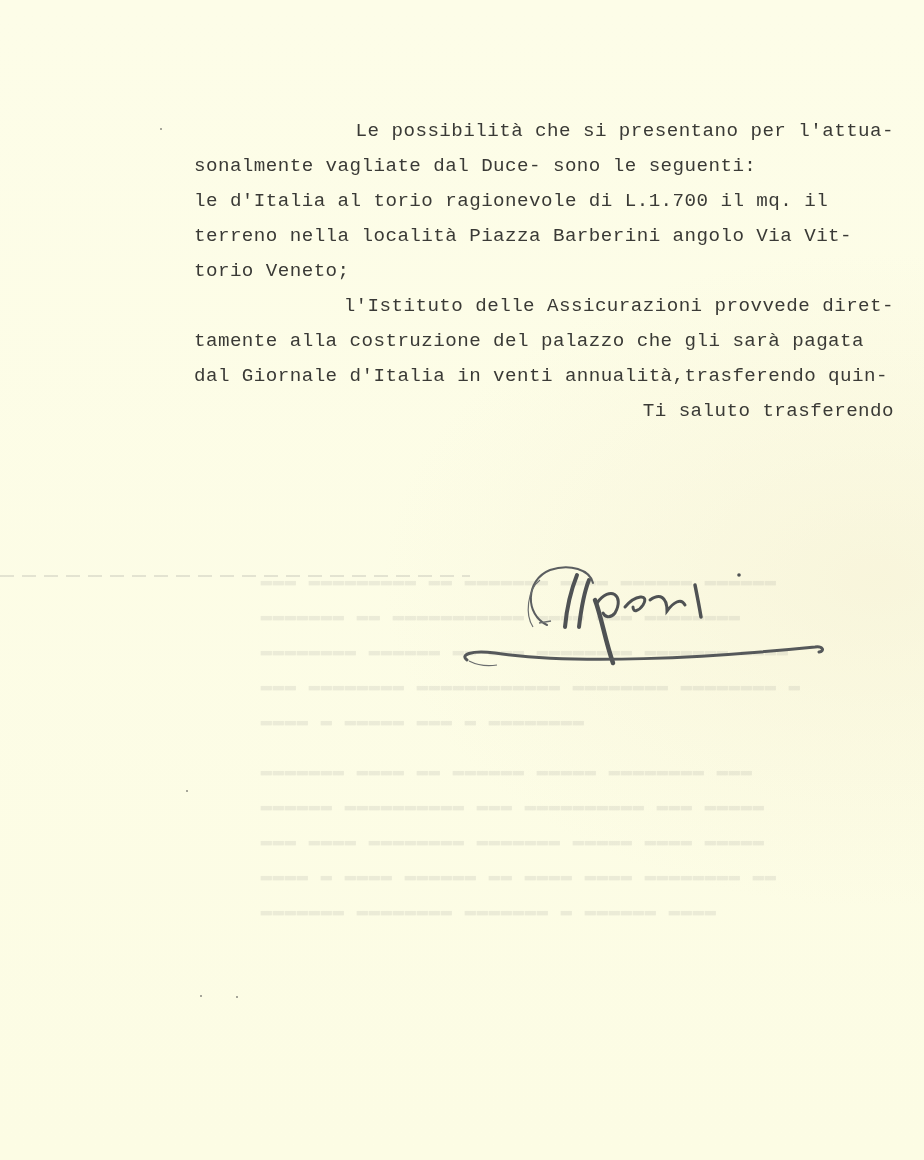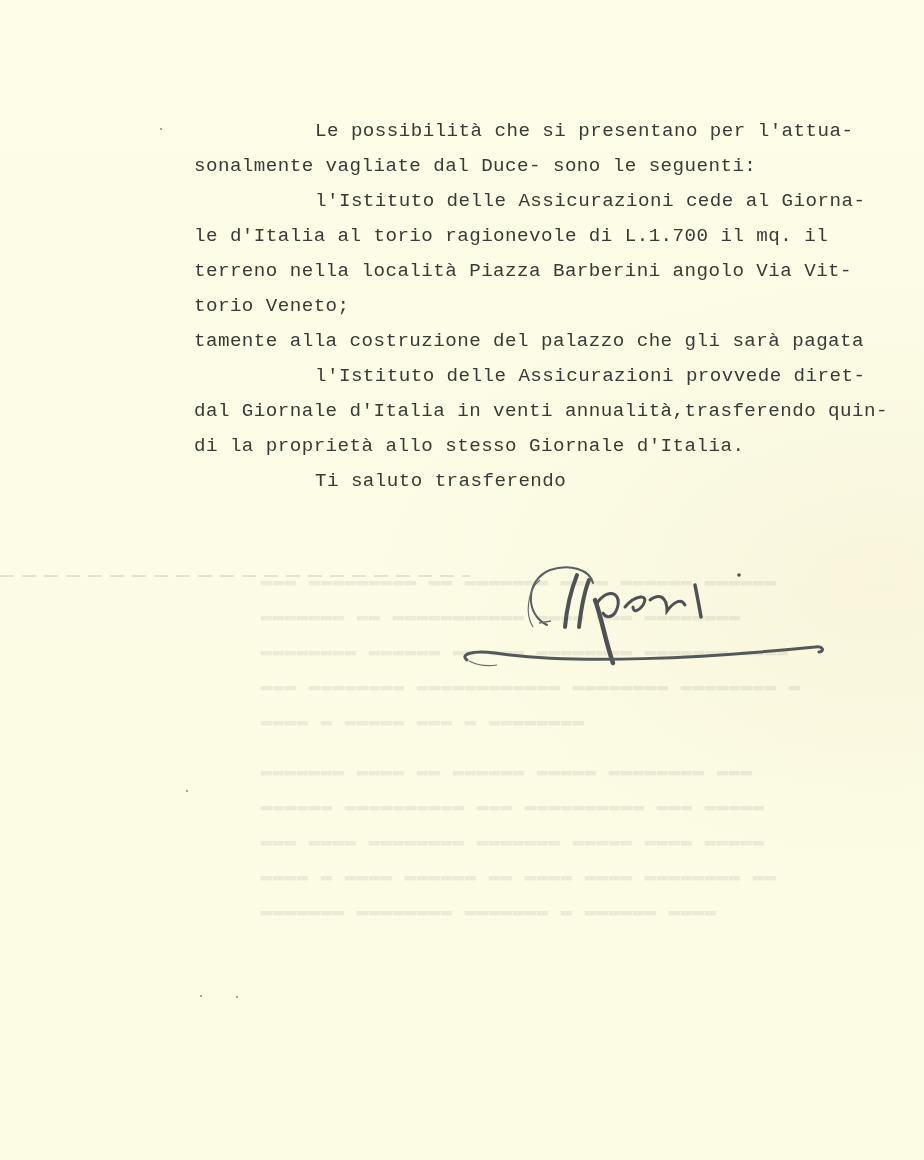--- a/index.html
+++ b/index.html
@@ -47,20 +47,21 @@
     .line {
       height: 35px;
       line-height: 35px;
       font-size: 19.2px;
       color: #3a3a36;
       white-space: pre;
       letter-spacing: 0.45px;
     }
     .indent {
       padding-left: 121px;
+      text-align: right;
     }
     .signature {
       position: absolute;
       left: 455px;
       top: 555px;
       width: 380px;
       height: 120px;
     }
     .dot {
       position: absolute;
@@ -91,30 +92,28 @@
 <div class="dot" style="left:200px;top:995px;"></div>
 <div class="dot" style="left:236px;top:996px;"></div>
 <div class="dot" style="left:186px;top:790px;"></div>
 
 <main class="letter">
   <section>
     <div class="line indent">Le possibilità che si presentano per l'attua-</div>
     <div class="line">sonalmente vagliate dal Duce- sono le seguenti:</div>
   </section>
   <section>
-    <div class="line indent">l'Istituto delle Assicurazioni cede al Giorna-</div>
     <div class="line">le d'Italia al torio ragionevole di L.1.700 il mq. il</div>
     <div class="line">terreno nella località Piazza Barberini angolo Via Vit-</div>
     <div class="line">torio Veneto;</div>
   </section>
   <section>
+    <div class="line indent">l'Istituto delle Assicurazioni provvede diret-</div>
     <div class="line">tamente alla costruzione del palazzo che gli sarà pagata</div>
-    <div class="line indent">l'Istituto delle Assicurazioni provvede diret-</div>
     <div class="line">dal Giornale d'Italia in venti annualità,trasferendo quin-</div>
-    <div class="line">di la proprietà allo stesso Giornale d'Italia.</div>
   </section>
   <section>
     <div class="line indent">Ti saluto trasferendo</div>
   </section>
 </main>
 
 <div class="signature" aria-label="signature">
   <svg width="380" height="120" viewBox="0 0 380 120">
 
     <path d="M92 70 C 70 60, 70 25, 95 15 C 115 8, 135 15, 138 28" fill="none" stroke="#5b5e60" stroke-width="2" stroke-linecap="round"></path>

